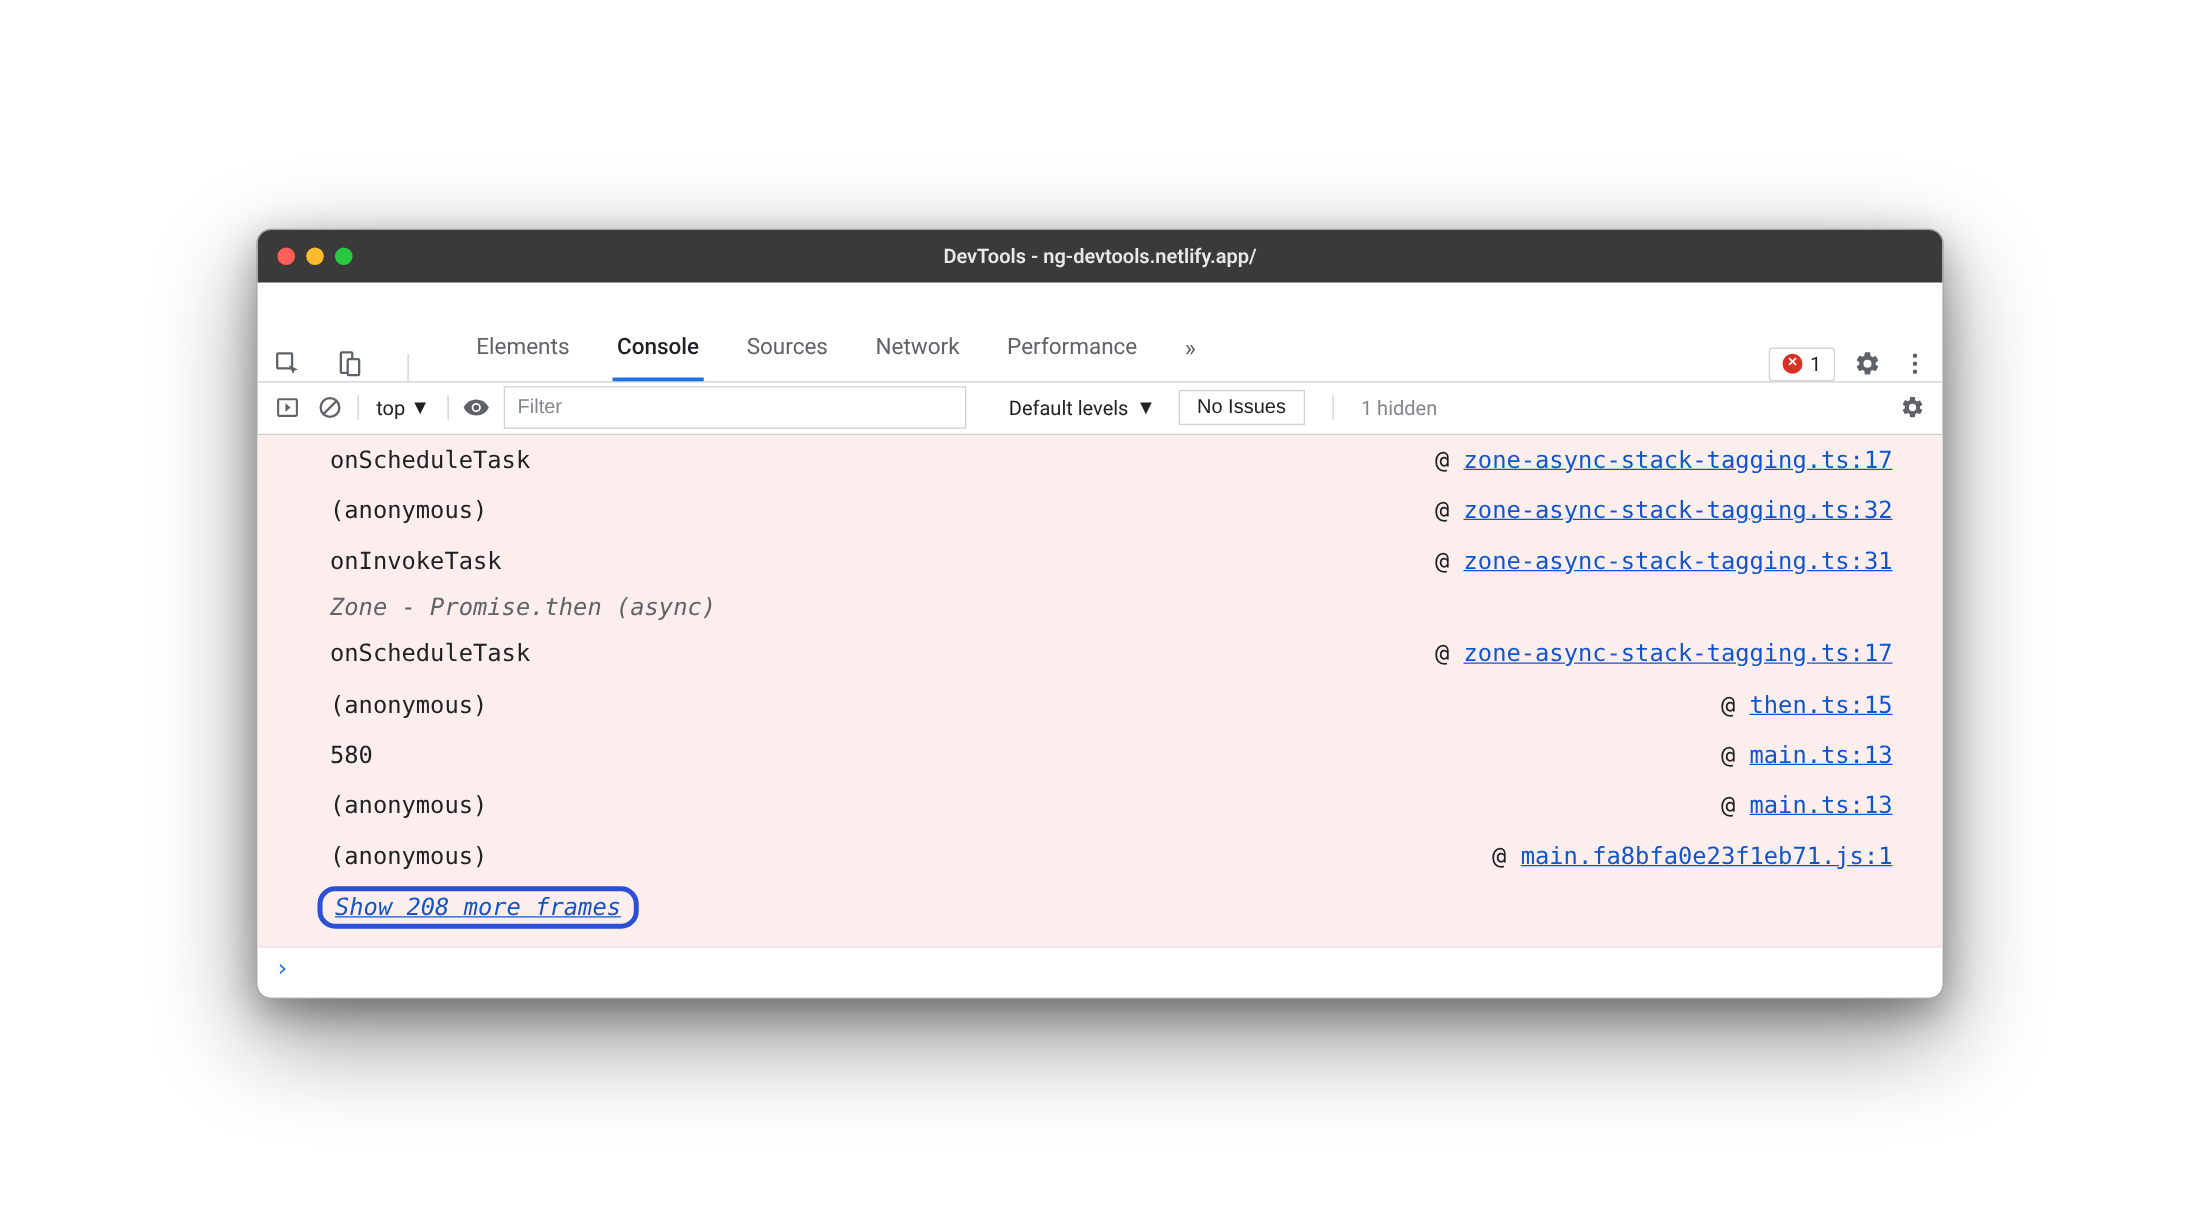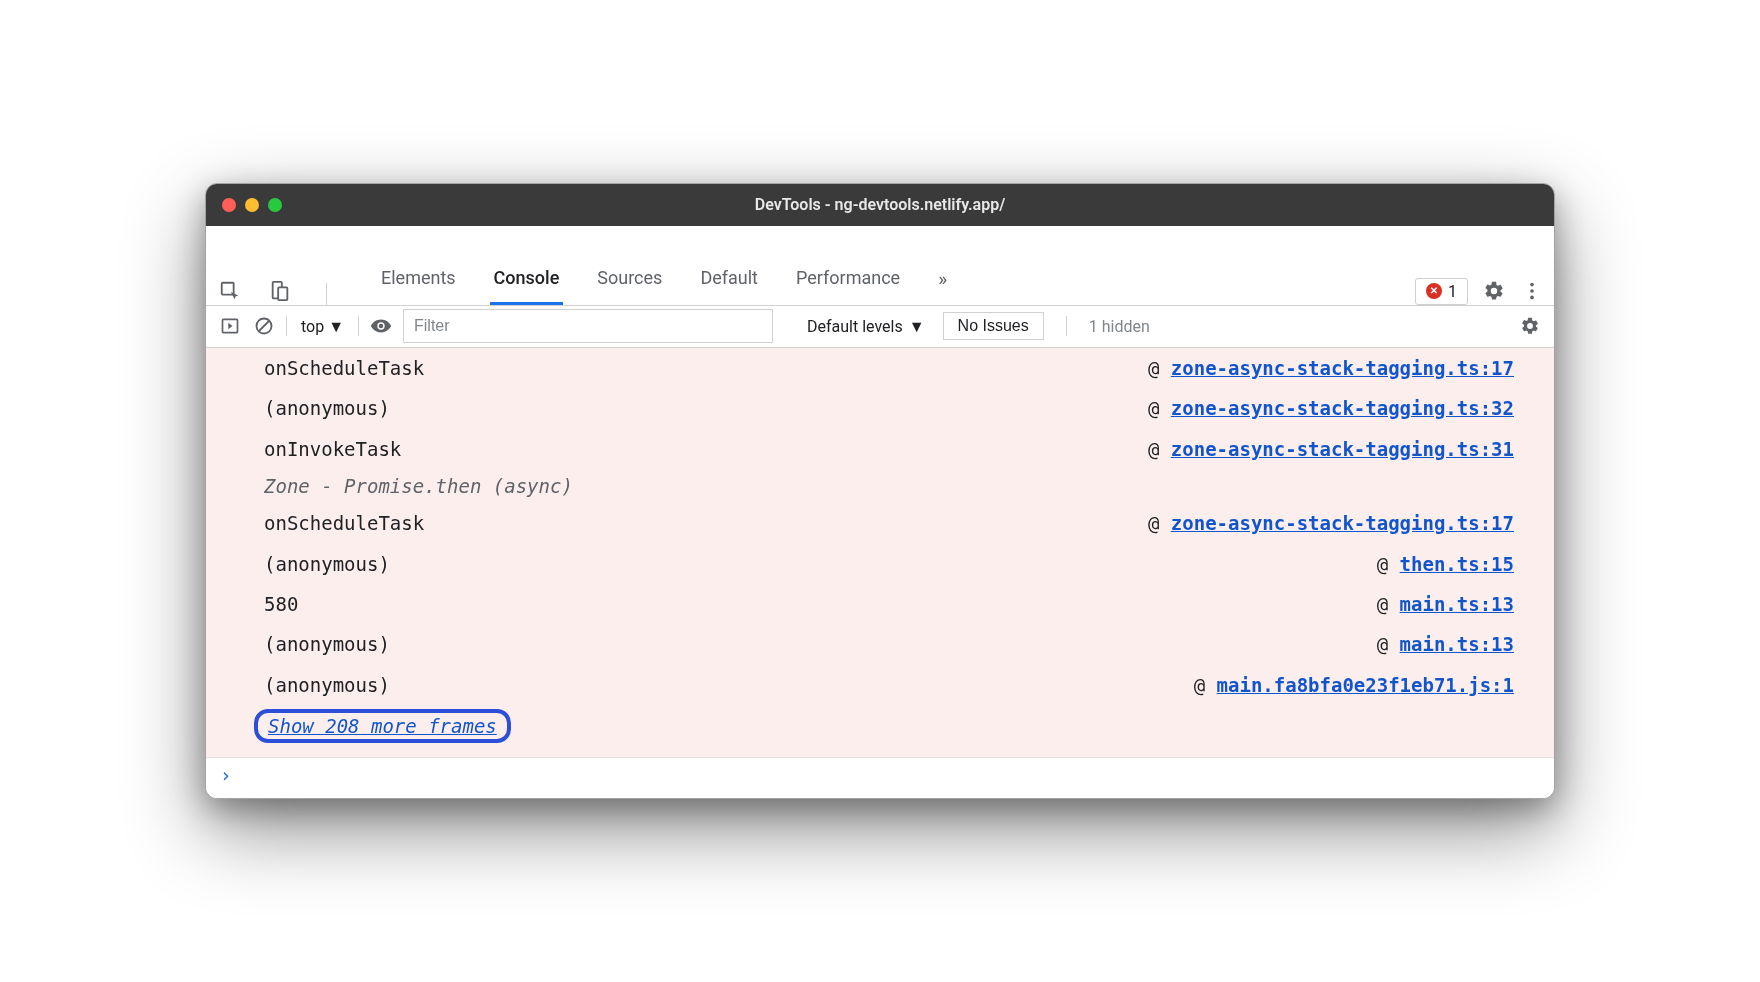--- a/index.html
+++ b/index.html
@@ -126,21 +126,21 @@
     .stack-row {
       display: flex;
       justify-content: space-between;
       padding: 5px 40px 5px 58px;
       font-family: ui-monospace, Menlo, Monaco, Consolas, monospace;
       font-size: 19px;
       line-height: 1.6;
     }
     .stack-row .fn { color:#202124;text-align:center; }
     .stack-row .loc { color:#202124; white-space:nowrap; }
-    .stack-row .loc a { color:#1155cc; text-decoration: underline; font-weight: bold; }
+    .stack-row .loc a { color:#1155cc; text-decoration: underline; }
     .async-row {
       font-style: italic;
       color:#5f6368;
       padding: 6px 40px 6px 58px;
       font-family: ui-monospace, Menlo, Monaco, Consolas, monospace;
       font-size: 19px;
     }
     .show-more-wrap { padding: 4px 64px 14px 48px; }
     .show-more {
       display:inline-block;
@@ -190,21 +190,21 @@
       <svg width="22" height="22" viewBox="0 0 24 24" fill="none" stroke="currentColor" stroke-width="2">
           <rect x="4" y="2" width="10" height="18" rx="1"></rect>
           <rect x="10" y="8" width="10" height="14" rx="1" fill="#fff"></rect>
         </svg>
     </div>
     <div class="tabbar-divider"></div>
     <div class="tabs">
       <div class="tab">Elements</div>
       <div class="tab active">Console</div>
       <div class="tab">Sources</div>
-      <div class="tab">Default</div>
+      <div class="tab">Network</div>
       <div class="tab">Performance</div>
       <div class="tab chevron">»</div>
     </div>
     <div class="tabbar-right">
       <div class="error-badge">
         <span class="dot"></span>
         <span>1</span>
       </div>
       <div class="icon-btn">
         <svg width="22" height="22" viewBox="0 0 24 24" fill="currentColor">

